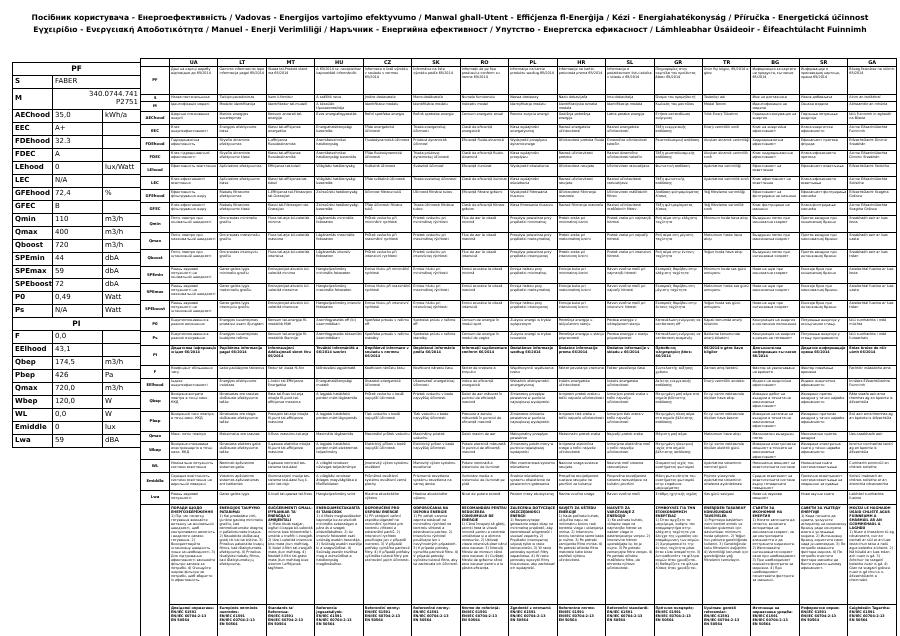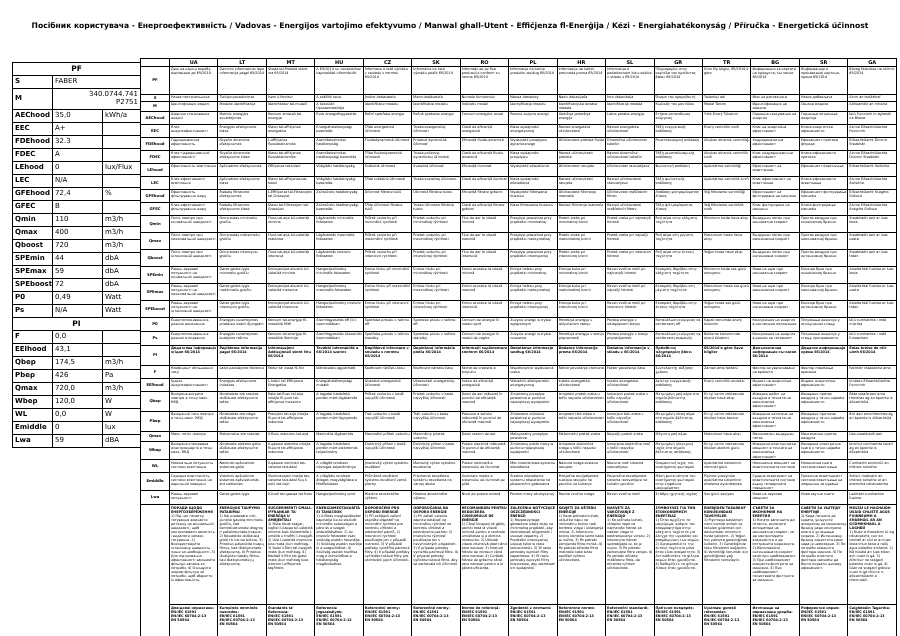--- a/index.html
+++ b/index.html
@@ -1,17 +1,17 @@
 <!DOCTYPE html>
 <html><head>
 <meta charset="utf-8">
 <style>
   html,body{margin:0;padding:0;background:#fff;}
   body{width:900px;height:636px;position:relative;font-family:"DejaVu Sans",sans-serif;color:#000;overflow:hidden;}
-  .title-block{position:absolute;top:20px;left:10px;right:10px;text-align:center;font-weight:bold;font-size:7.6px;line-height:1.6;}
+  .title-block{position:absolute;top:12px;left:10px;right:10px;text-align:center;font-weight:bold;font-size:7.6px;line-height:1.6;}
   .title-block div{white-space:nowrap;}
   
   #left-table{position:absolute;left:12px;top:62px;width:128px;border-collapse:collapse;table-layout:fixed;}
   #left-table td{border:1px solid #000;font-size:7px;line-height:1.1;padding:0 2px;height:12px;overflow:hidden;vertical-align:middle;}
   #left-table td.sec{font-weight:bold;text-align:center;font-size:7.5px;}
   #left-table td.code{font-weight:bold;}
   #left-table td.val{white-space:pre-line;}
   
   #matrix{position:absolute;left:140px;top:58px;width:757px;border-collapse:collapse;table-layout:fixed;}
   #matrix td{border:1px solid #000;font-size:3.4px;line-height:1.18;padding:0.5px 1px;vertical-align:top;overflow:hidden;word-wrap:break-word;}
@@ -20,20 +20,21 @@
   #matrix tr.bold td{font-weight:bold;}
   #matrix .tip-h{font-weight:bold;}
   #matrix .ref-l{font-weight:bold;display:block;}
   #matrix .ref-s{display:block;font-weight:bold;}
 </style>
 </head>
 <body>
 
 <div class="title-block">
   <div>Посібник користувача - Енергоефективність / Vadovas - Energijos vartojimo efektyvumo / Manwal ghall-Utent - Effiċjenza fl-Enerġija / Kézi - Energiahatékonyság / Příručka - Energetická účinnost</div>
+  <div>Εγχειρίδιο - Ενεργειακή Αποδοτικότητα / Manuel - Enerji Verimliliği / Наръчник - Енергийна ефективност / Упутство - Енергетска ефикасност / Lámhleabhar Úsáideoir - Éifeachtúlacht Fuinnimh</div>
 </div>
 
 <table id="left-table">
   <colgroup>
       <col style="width:40px">
       <col style="width:50px">
       <col style="width:38px">
     </colgroup>
   <tbody>
       <tr>
@@ -64,21 +65,21 @@
         <td class="unit"></td>
       </tr>
       <tr>
         <td class="code">FDEC</td>
         <td class="val">A</td>
         <td class="unit"></td>
       </tr>
       <tr>
         <td class="code">LEhood</td>
         <td class="val">0</td>
-        <td class="unit">lux/Flux</td>
+        <td class="unit">lux/Watt</td>
       </tr>
       <tr>
         <td class="code">LEC</td>
         <td class="val">N/A</td>
         <td class="unit"></td>
       </tr>
       <tr>
         <td class="code">GFEhood</td>
         <td class="val">72,4</td>
         <td class="unit">%</td>

